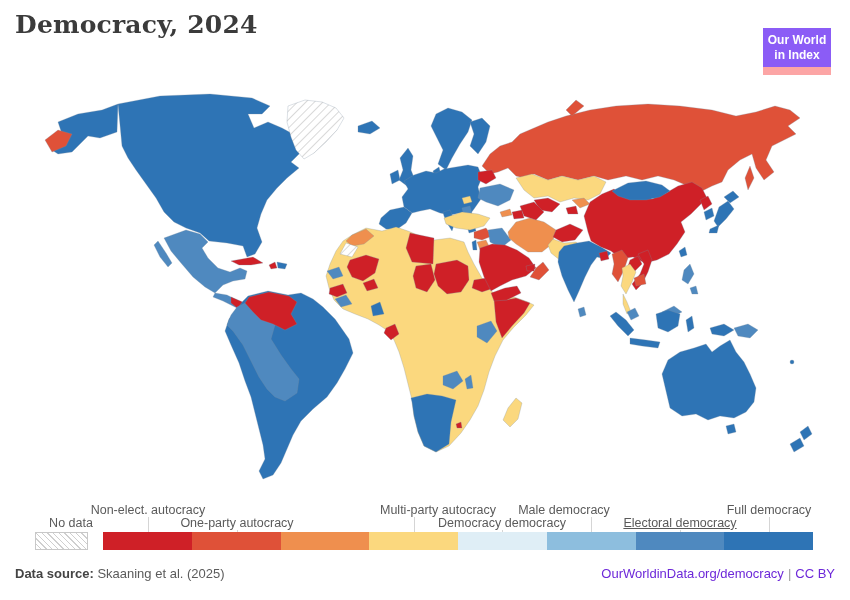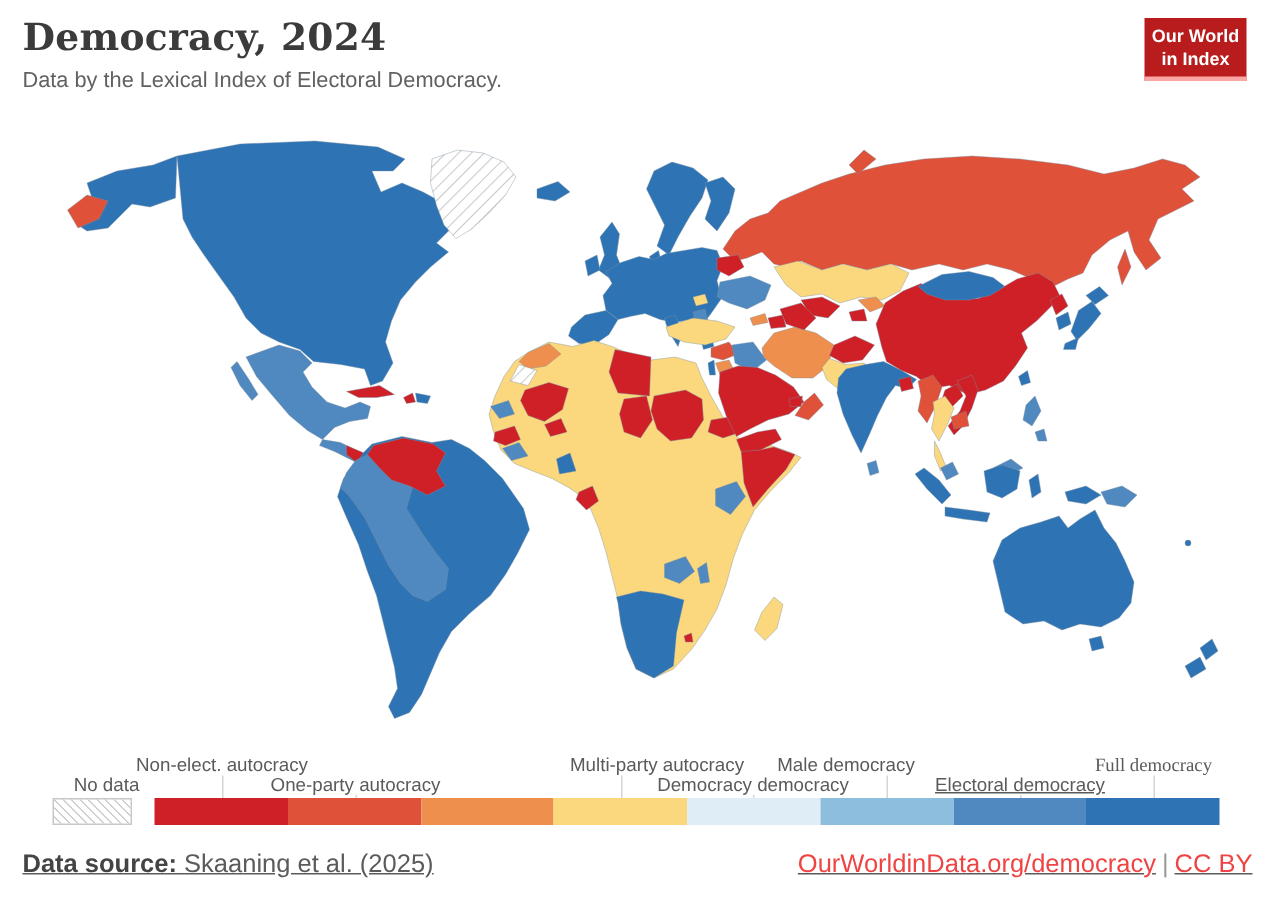--- a/index.html
+++ b/index.html
@@ -3,41 +3,41 @@
 <meta charset="utf-8">
 <style>
   html,body{margin:0;padding:0;background:#fff;}
   #frame{position:relative;width:850px;height:600px;background:#fff;overflow:hidden;
          font-family:"Liberation Sans",sans-serif;}
   
   #hdr{position:absolute;left:15px;top:10px;right:15px;}
   #title{font-family:"DejaVu Serif",serif;font-size:25px;font-weight:700;color:#3b3b3b;
          letter-spacing:.2px;margin:0;}
   #subtitle{font-size:14.5px;color:#616161;margin-top:7px;}
-  #logo{position:absolute;right:4px;top:2px;width:64px;background:#b91c1c;
-        border-bottom:3px solid #fca5a5;text-align:center;padding:5px 2px 4px 2px;cursor:pointer;}
+  #logo{position:absolute;right:4px;top:18px;width:64px;background:#8b5cf6;
+        border-bottom:8px solid #fca5a5;text-align:center;padding:5px 2px 4px 2px;cursor:pointer;}
   #logo .l{color:#fff;font-size:12px;font-weight:bold;line-height:1.25;}
   
   #map{position:absolute;left:0;top:0;width:850px;height:600px;}
   #map path,#map circle{stroke:#7d8fa0;stroke-width:.5;stroke-opacity:.55;}
   
   #legend{position:absolute;left:0;top:503px;width:850px;height:52px;font-size:12.5px;color:#5a5a5a;}
   .leglab{position:absolute;transform:translateX(-50%);white-space:nowrap;}
   .tick{position:absolute;width:1px;background:#d5d5d5;}
   #nodata-swatch{position:absolute;left:35px;top:29px;width:53px;height:18px;box-sizing:border-box;
       border:1px solid #c8c8c8;
       background:repeating-linear-gradient(45deg,#ffffff 0 3px,#cfcfcf 3px 4px);}
   #legend-bar{position:absolute;left:103px;top:29px;width:710px;height:18px;display:flex;}
   #legend-bar div{flex:1 1 0;}
   
   #footer{position:absolute;left:15px;right:15px;top:566px;display:flex;
-          justify-content:space-between;font-size:17px;color:#5b5b5b;text-decoration:underline;}
+          justify-content:space-between;font-size:13px;color:#5b5b5b;}
   #footer b{font-weight:bold;color:#444;}
   .sep{color:#9a9a9a;padding:0 4px;}
-  a.flink{color:#ef4444;text-decoration:none;cursor:pointer;}
+  a.flink{color:#6d28d9;text-decoration:none;cursor:pointer;}
 </style>
 </head>
 <body>
 
 <div id="frame">
 
   <svg id="map" viewBox="0 0 850 600">
     <defs>
       <pattern id="hatch" width="6" height="6" patternUnits="userSpaceOnUse" patternTransform="rotate(45)">
         <rect width="6" height="6" fill="#ffffff"></rect>
@@ -154,21 +154,20 @@
     <path d="M734,328 L748,324 L758,330 L750,338 L738,336 Z" fill="#4f89bf"></path>
     <path d="M662,374 L668,360 L680,352 L694,348 L706,344 L712,352 L720,346 L730,340 L736,352 L744,362 L750,374 L756,388 L754,402 L746,412 L734,418 L720,416 L708,420 L696,414 L682,416 L670,408 Z" fill="#2e74b5"></path>
     <path d="M726,426 L734,424 L736,432 L728,434 Z" fill="#2e74b5"></path>
     <path d="M800,432 L808,426 L812,434 L804,440 Z" fill="#2e74b5"></path>
     <path d="M790,444 L800,438 L804,446 L794,452 Z" fill="#2e74b5"></path>
     <circle cx="792" cy="362" r="2" fill="#2e74b5"></circle>
   </svg>
 
   <div id="hdr">
     <h1 id="title">Democracy, 2024</h1>
-    <div id="subtitle">Data by the Lexical Index of Electoral Democracy.</div>
     <div id="logo">
       <div class="l">Our World</div>
       <div class="l">in Index</div>
     </div>
   </div>
 
   <div id="legend">
     <div id="nodata-swatch"></div>
     <div id="legend-labels">
         <div class="leglab" style="left: 71px; top: 13px;">No data</div>
@@ -177,21 +176,21 @@
         <div class="leglab" style="left: 237px; top: 13px;">One-party autocracy</div>
         <div class="tick" style="left: 237px; top: 27px; height: 2px;"></div>
         <div class="leglab" style="left: 414px; top: 0px; margin-left: 24px;">Multi-party autocracy</div>
         <div class="tick" style="left: 414px; top: 14px; height: 15px;"></div>
         <div class="leglab" style="left: 502px; top: 13px;">Democracy democracy</div>
         <div class="tick" style="left: 502px; top: 27px; height: 2px;"></div>
         <div class="leglab" style="left: 564px; top: 0px;">Male democracy</div>
         <div class="tick" style="left: 591px; top: 14px; height: 15px;"></div>
         <div class="leglab" style="left: 680px; top: 13px; text-decoration: underline;">Electoral democracy</div>
         <div class="tick" style="left: 680px; top: 27px; height: 2px;"></div>
-        <div class="leglab" style="left: 769px; top: 0px; font-family: Liberation Serif, serif;">Full democracy</div>
+        <div class="leglab" style="left: 769px; top: 0px;">Full democracy</div>
         <div class="tick" style="left: 769px; top: 14px; height: 15px;"></div>
       </div>
     <div id="legend-bar">
         <div style="background: rgb(207, 32, 39);"></div>
         <div style="background: rgb(223, 81, 56);"></div>
         <div style="background: rgb(239, 143, 78);"></div>
         <div style="background: rgb(251, 216, 126);"></div>
         <div style="background: rgb(223, 238, 246);"></div>
         <div style="background: rgb(141, 190, 222);"></div>
         <div style="background: rgb(79, 137, 191);"></div>

